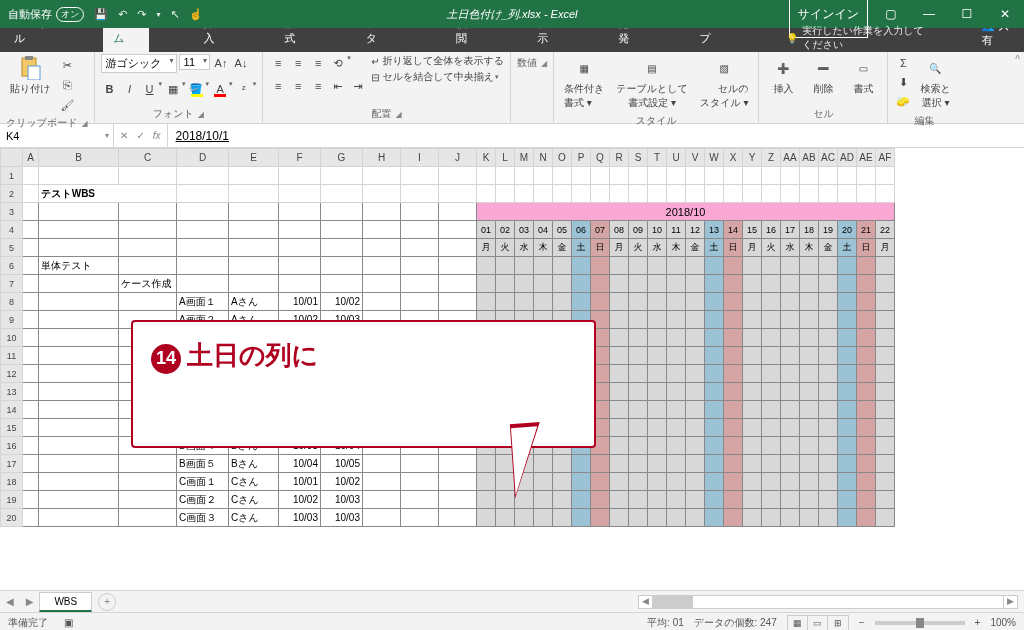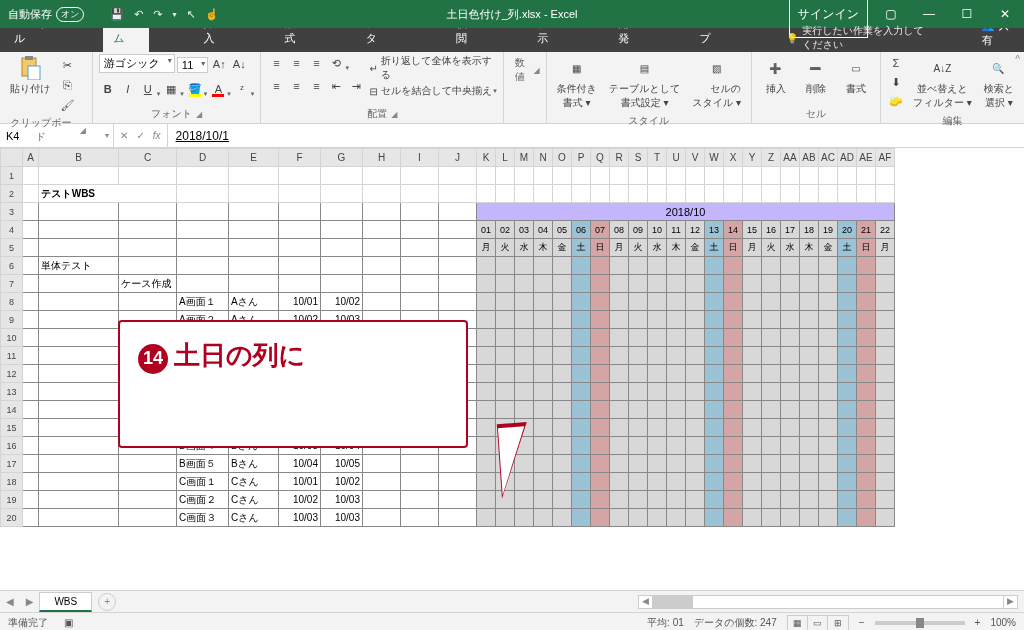--- a/index.html
+++ b/index.html
@@ -1,44 +1,44 @@
 <!DOCTYPE html>
 <html><head>
 <meta charset="utf-8">
 <style>
 * { box-sizing: border-box; margin: 0; padding: 0; }
 body { font-family: "Yu Gothic", "Meiryo", sans-serif; font-size: 11px; background: #fff; overflow: hidden; width: 1024px; height: 630px; position: relative; }
 
 
 .titlebar { height: 28px; background: #217346; display: flex; align-items: center; color: #fff; font-size: 11px; position: relative; }
-.titlebar .left { display: flex; align-items: center; gap: 18px; padding-left: 8px; }
+.titlebar .left { display: flex; align-items: center; gap: 2px; padding-left: 8px; }
 .titlebar .autosave { display:flex; align-items:center; gap:4px; }
 .titlebar .qat { display:flex; align-items:center; gap:10px; margin-left:8px; }
 .titlebar .qat span, .titlebar .qat svg { color:#fff; opacity:0.9; }
-.titlebar .center { position:absolute; left:50%; transform:translateX(-50%); }
+.titlebar .center { position:absolute; left:50%; transform:translateX(-50%);font-style:italic; }
 .titlebar .right { margin-left:auto; display:flex; align-items:center; gap:8px; padding-right:4px; }
 .titlebar .signin { border:1px solid #fff; padding:14px 8px; font-size:12px; }
 .titlebar .winbtn { width:30px; text-align:center; font-size:12px; }
 
 
 .menutabs { height: 24px; background: #404040; display:flex; align-items:flex-end; padding-left:4px; color:#fff; font-size:11px;gap:44px; }
 .menutabs .tab { padding:4px 10px 6px; cursor:default; }
 .menutabs .tab.active { background:#f3f3f3; color:#217346; }
 .menutabs .tell { margin-left:6px; display:flex; align-items:center; gap:4px; opacity:0.9; font-size:10px; }
 .menutabs .share { margin-left:auto; padding:4px 12px; }
 
 
 .ribbon { height: 72px; background:#f3f3f3; border-bottom:1px solid #d4d4d4; display:flex; position:relative; }
 .group { border-right:1px solid #d4d4d4; padding:2px 6px 0; display:flex; flex-direction:column; height:100%; }
 .group-body { flex:1; display:flex; align-items:flex-start; gap:4px; }
 .group-label { font-size:10px; color:#666; text-align:center; padding:2px 0; display:flex; justify-content:center; align-items:center; gap:4px; }
 .group-label .dialog { font-size:8px; color:#888; }
 .btn-lg { display:flex; flex-direction:column; align-items:center; font-size:10px; color:#444; padding:2px 4px; gap:2px; }
 .btn-lg .ico { width:28px; height:24px; display:flex; align-items:center; justify-content:center; }
-.font-row { display:flex; align-items:flex-end; gap:2px; margin-bottom:3px; }
+.font-row { display:flex; align-items:flex-start; gap:2px; margin-bottom:3px; }
 .font-sel { border:1px solid #ccc; background:#fff; font-size:11px; padding:1px 14px 1px 4px; position:relative; min-width:66px; }
 .font-sel.small { min-width:28px; }
 .font-sel::after { content:"▾"; position:absolute; right:2px; font-size:8px; color:#666; }
 .mini { width:18px; height:18px; display:inline-flex; align-items:center; justify-content:center; border:1px solid transparent; font-size:11px; color:#444; }
 .chev { font-size:7px; color:#666; margin-left:-2px; }
 
 
 .fbar { height:24px; border-bottom:1px solid #d4d4d4; display:flex; align-items:center; background:#fff; }
 .namebox { width:114px; border-right:1px solid #d4d4d4; padding:0 6px; font-size:11px; height:100%; display:flex; align-items:center; position:relative; }
 .namebox::after { content:"▾"; position:absolute; right:4px; font-size:8px; color:#888; }
@@ -60,25 +60,25 @@
 .grid .colG { width:42px; }
 .grid .colH { width:38px; }
 .grid .colI { width:38px; }
 .grid .colJ { width:38px; }
 .grid .daycol { width:19px; }
 .grid td { padding:0 2px; }
 .grid .content-border td { border:1px solid #888; }
 .grid .daycell { text-align:center; background:#d8d8d8; border-color:#999; font-size:9px; padding:0; }
 .grid .daycell.sat { background:#9cc3d5; }
 .grid .daycell.sun { background:#d5a5a5; }
-.grid .monthhdr { background:#c4b5fd; text-align:center; border:1px solid #888; font-size:11px; }
+.grid .monthhdr { background:#f9a8d4; text-align:center; border:1px solid #888; font-size:11px; }
 .selectall { background:#e6e6e6; border:1px solid #d4d4d4; width:22px; }
 
 
-.callout { position:absolute; left:118px; top:172px; width:350px; height:150px; z-index:50; }
+.callout { position:absolute; left:131px; top:172px; width:465px; height:150px; z-index:50; }
 .callout-box { background:#fff; border:2px solid #b00020; border-radius:4px; width:100%; height:128px; padding:14px 18px; font-size:26px; color:#b00020; font-weight:600; line-height:1.5; }
 .callout-box .num { display:inline-flex; width:30px; height:30px; background:#b00020; color:#fff; border-radius:50%; align-items:center; justify-content:center; font-size:18px; margin-right:6px; }
 .callout-tail { position:absolute; left:380px; top:100px; width:0; height:0; border-left:32px solid #b00020; border-top:10px solid transparent; border-bottom:60px solid transparent; transform: rotate(-24deg) skewX(-20deg); }
 .callout-tail::after { content:""; position:absolute; left:-31px; top:-6px; border-left:28px solid #fff; border-top:9px solid transparent; border-bottom:54px solid transparent; }
 
 
 .sheettabs { height:22px; border-top:1px solid #d4d4d4; background:#f3f3f3; display:flex; align-items:center; font-size:10px; }
 .sheettabs .navbtn { padding:0 6px; color:#888; }
 .sheettabs .stab { padding:3px 14px; background:#fff; border:1px solid #ccc; border-bottom:2px solid #217346; }
 .sheettabs .addsh { width:18px; height:18px; border:1px solid #ccc; border-radius:50%; display:flex; align-items:center; justify-content:center; margin-left:6px; color:#888; }
@@ -244,21 +244,21 @@
     <div class="group-label">
         <span>数値</span>
         <span class="dialog">◢</span>
       </div>
   </div>
 
   <div class="group">
     <div class="group-body">
       <div class="btn-lg">
           <div class="ico">▦</div>
-          <span style="white-space:pre;text-align:center">条件付き
+          <span style="white-space:pre;text-align:left">条件付き
 書式 ▾</span>
         </div>
       <div class="btn-lg">
           <div class="ico">▤</div>
           <span style="white-space:pre;text-align:center">テーブルとして
 書式設定 ▾</span>
         </div>
       <div class="btn-lg">
           <div class="ico">▧</div>
           <span style="white-space:pre;text-align:right">セルの
@@ -290,25 +290,20 @@
       </div>
   </div>
 
   <div class="group" style="border-right:none">
     <div class="group-body">
       <div style="display:flex;flex-direction:column;gap:1px">
         <span class="mini">Σ</span>
         <span class="mini">⬇</span>
         <span class="mini">🧽</span>
       </div>
-      <div class="btn-lg">
-          <div class="ico">A↓Z</div>
-          <span style="white-space:pre;text-align:center">並べ替えと
-フィルター ▾</span>
-        </div>
       <div class="btn-lg">
           <div class="ico">🔍</div>
           <span style="white-space:pre;text-align:center">検索と
 選択 ▾</span>
         </div>
     </div>
     <div class="group-label">
         <span>編集</span>
       </div>
   </div>

